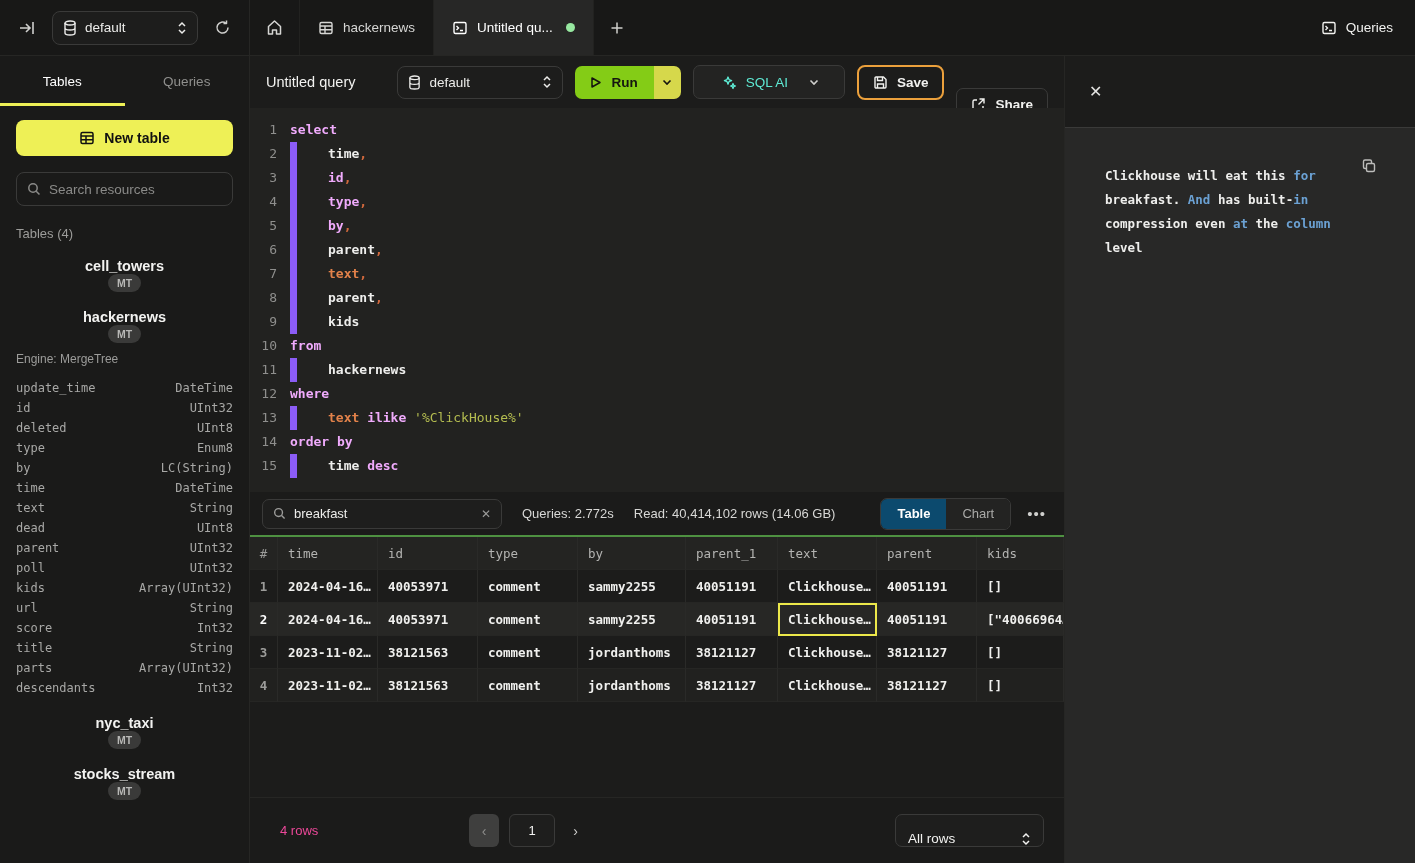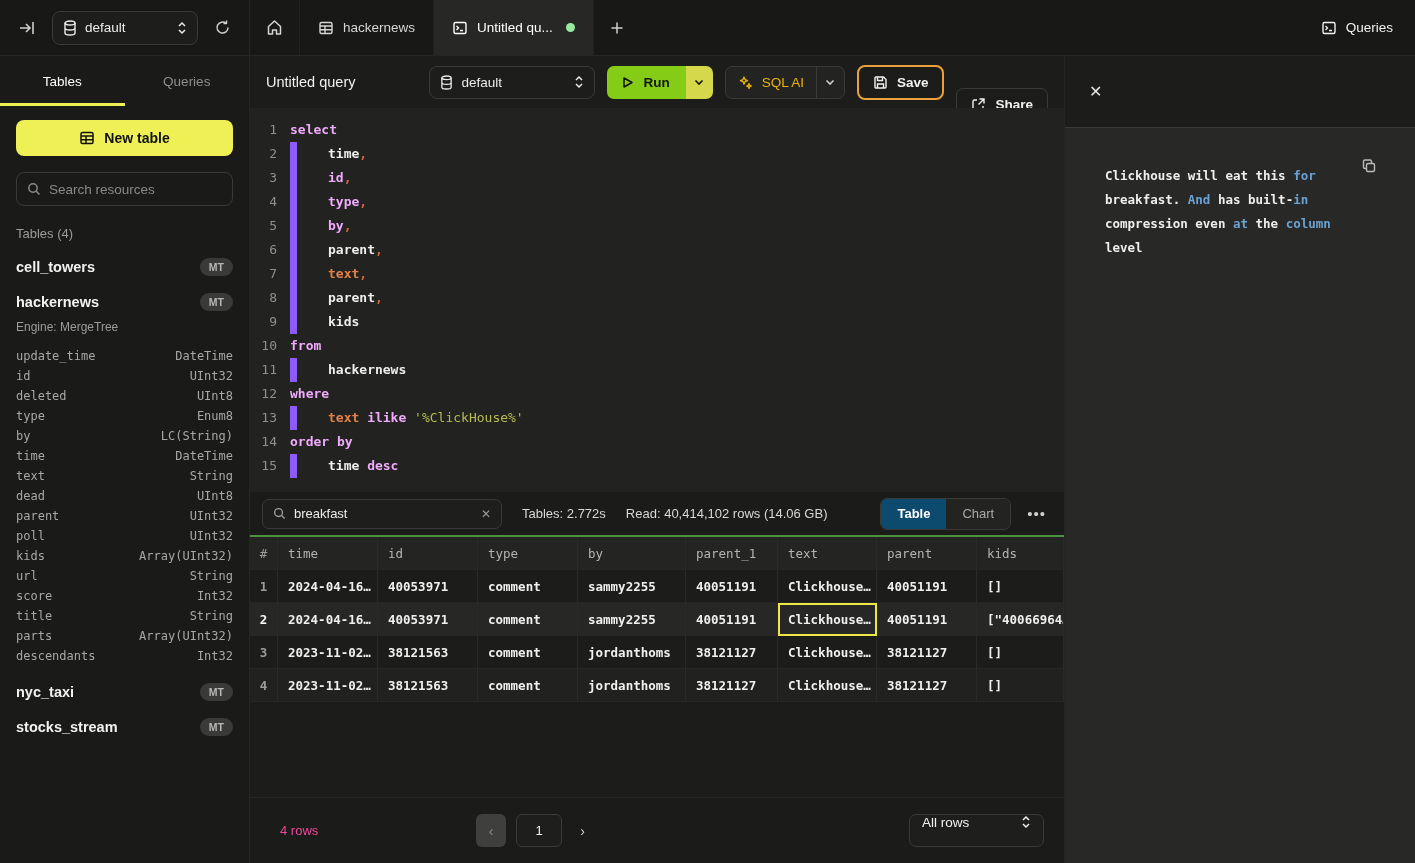--- a/index.html
+++ b/index.html
@@ -30,39 +30,39 @@
   .side-tabs { display:flex; height:50px; flex:none; }
   .side-tab { flex:1; background:none; border:none; color:#8f8f8d; font-size:13.5px; cursor:pointer; position:relative; }
   .side-tab.active { color:#ffffff; }
   .side-tab.active::after { content:""; position:absolute; left:0; right:0; bottom:0; height:3px; background:#eef056; }
   .side-body { padding:14px 16px; overflow:hidden; }
   .new-table-btn { width:100%; height:36px; background:#eef056; color:#111; border:none; border-radius:8px; font-size:14px; font-weight:700; display:flex; align-items:center; justify-content:center; gap:9px; cursor:pointer; }
   .search-box { margin-top:16px; height:34px; border:1px solid #3a3a39; border-radius:8px; display:flex; align-items:center; gap:8px; padding:0 10px; color:#8a8a88; }
   .search-box input { background:transparent; border:none; outline:none; color:#ececea; font-size:13.5px; width:100%; }
   .search-box input::placeholder { color:#8a8a88; }
   .side-section { margin-top:20px; color:#9c9c9a; font-size:13px; }
-  .tbl-item { display:flex; align-items:center; justify-content:space-between; margin-top:17px; cursor:pointer; }
+  .tbl-item { display:flex; align-items:center; justify-content:space-between; margin-top:17px; cursor:pointer;flex-direction:column; }
   .tbl-name { font-size:14.5px; font-weight:700; color:#f2f2f0; }
   .mt-badge { background:#3a3a39; color:#b8b8b6; font-size:10.5px; font-weight:700; border-radius:10px; padding:3px 9px; }
   .engine { margin-top:9px; color:#9c9c9a; font-size:12px; }
   .col-list { margin-top:12px; font-family:"DejaVu Sans Mono", monospace; font-size:12px; color:#a8a8a6; }
   .col-row { display:flex; justify-content:space-between; line-height:20px;text-align:center; }
   .col-type { color:#a8a8a6; }
 
   
   .main { width:815px; display:flex; flex-direction:column; background:#1c1c1b; border-right:1px solid #262624; }
   .main-header { height:52px; flex:none; display:flex; align-items:center; padding:0 16px 0 16px; background:#1c1c1b; }
   .main-title { font-size:14.5px; color:#f2f2f0; flex:1; }
   .hdr-controls { display:flex; align-items:center; gap:12px; }
   .hdr-db { display:flex; align-items:center; gap:8px; width:166px; height:33px; padding:0 10px; background:#1d1d1c; border:1px solid #3a3a39; border-radius:8px; color:#ececea; font-size:13.5px; cursor:pointer; }
   .hdr-db .lbl { flex:1; text-align:left; }
   .run-btn { display:flex; height:33px; border-radius:7px; overflow:hidden; cursor:pointer; border:none; padding:0; background:none; }
   .run-main { display:flex; align-items:center; gap:9px; background:#84cc16; color:#151510; font-size:13.5px; font-weight:700; padding:0 16px 0 14px; }
   .run-caret { width:27px; display:flex; align-items:center; justify-content:center; background:#d6d84b; color:#151510; }
-  .sqlai-btn { display:flex; height:33px; border:1px solid #3a3a39; border-radius:7px; overflow:hidden; cursor:pointer; background:#232322; color:#eab308; padding:0; }
+  .sqlai-btn { display:flex; height:33px; border:1px solid #3a3a39; border-radius:7px; overflow:hidden; cursor:pointer; background:#232322; color:#5eead4; padding:16px; }
   .sqlai-main { display:flex; align-items:center; gap:9px; padding:0 12px; font-size:13.5px; }
   .sqlai-caret { width:28px; display:flex; align-items:center; justify-content:center; border-left:1px solid #3a3a39; color:#cfcfcd; }
   .save-btn { display:flex; align-items:center; gap:9px; height:35px; padding:0 14px; background:transparent; border:2px solid #eba03c; border-radius:8px; color:#f2f2f0; font-size:13.5px; font-weight:600; cursor:pointer; }
   .share-btn { display:flex; align-items:center; gap:9px; height:33px; padding:0 14px; background:transparent; border:1px solid #3a3a39; border-radius:7px; color:#f2f2f0; font-size:13.5px; font-weight:600; cursor:pointer;margin-top:44px; }
 
   
   .editor { height:384px; flex:none; background:#222220; padding-top:10px; font-family:"DejaVu Sans Mono", monospace; font-size:13px; overflow:hidden; }
   .ed-line { display:flex; height:24px; line-height:24px; }
   .ed-num { width:40px; flex:none; text-align:right; padding-right:13px; color:#8f8f8d; }
   .ed-content { white-space:pre; font-weight:700; color:#e8e8e6; }
@@ -101,21 +101,21 @@
   .res-filler { flex:1; background:#1c1c1b; }
 
   
   .res-footer { height:66px; flex:none; background:#1b1b1a; border-top:1px solid #262624; display:flex; align-items:center; padding:0 20px 0 30px; }
   .row-count { color:#ec4899; font-size:13px; flex:1; }
   .pager { display:flex; align-items:center; gap:10px; flex:none; margin-right:120px; }
   .pg-prev { width:30px; height:33px; background:#3f3f3e; border:none; border-radius:6px; color:#8f8f8d; font-size:14px; cursor:pointer; }
   .pg-page { width:46px; height:33px; background:#1e1e1d; border:1px solid #3a3a39; border-radius:6px; color:#f2f2f0; font-size:13px; text-align:center; padding-left:0; }
   .pg-next { background:none; border:none; color:#cfcfcd; font-size:14px; cursor:pointer; padding:4px 8px; }
   .spacer { flex:1; }
-  .rows-select { display:flex; align-items:flex-start; gap:8px; width:135px; height:33px; padding:0 12px; background:#1e1e1d; border:1px solid #3a3a39; border-radius:7px; color:#f2f2f0; font-size:13.5px; cursor:pointer; }
+  .rows-select { display:flex; align-items:flex-end; gap:8px; width:149px; height:33px; padding:0 12px; background:#1e1e1d; border:1px solid #3a3a39; border-radius:7px; color:#f2f2f0; font-size:13.5px; cursor:pointer; }
   .rows-select .lbl { flex:1; text-align:left; }
 
   
   .inspector { width:350px; background:#282827; display:flex; flex-direction:column; }
   .insp-header { height:72px; flex:none; display:flex; align-items:center; padding:0 24px; background:#1c1c1b; border-bottom:1px solid #3a3a39; }
   .insp-title { font-size:18px; font-weight:800; color:#ffffff; flex:1; }
   .insp-close { background:none; border:none; color:#e4e4e2; font-size:16px; cursor:pointer; }
   .insp-body { position:relative; padding:36px 44px 20px 40px; font-family:"DejaVu Sans Mono", monospace; font-size:12.5px; font-weight:700; line-height:24px; color:#eeeeec; }
   .insp-body .k { color:#6ba1d3; }
   .copy-btn { position:absolute; top:30px; right:38px; background:none; border:none; color:#bcbcba; cursor:pointer; }
@@ -462,21 +462,21 @@
           <svg width="13" height="13" viewBox="0 0 14 14" fill="none" stroke="currentColor" stroke-width="1.5">
               <circle cx="6" cy="6" r="4.2"></circle>
               <path d="M9.2 9.2L12.5 12.5"></path>
             </svg>
         </span>
         <input type="text" value="breakfast" style="">
         <button class="res-clear">
           <span>✕</span>
         </button>
       </div>
-      <span class="res-stat">Tables: 2.772s</span>
+      <span class="res-stat">Queries: 2.772s</span>
       <span class="res-stat">Read: 40,414,102 rows (14.06 GB)</span>
       <div class="res-right">
         <div class="seg">
           <button class="active">Table</button>
           <button>Chart</button>
         </div>
         <button class="more-btn">
           <span>•••</span>
         </button>
       </div>

